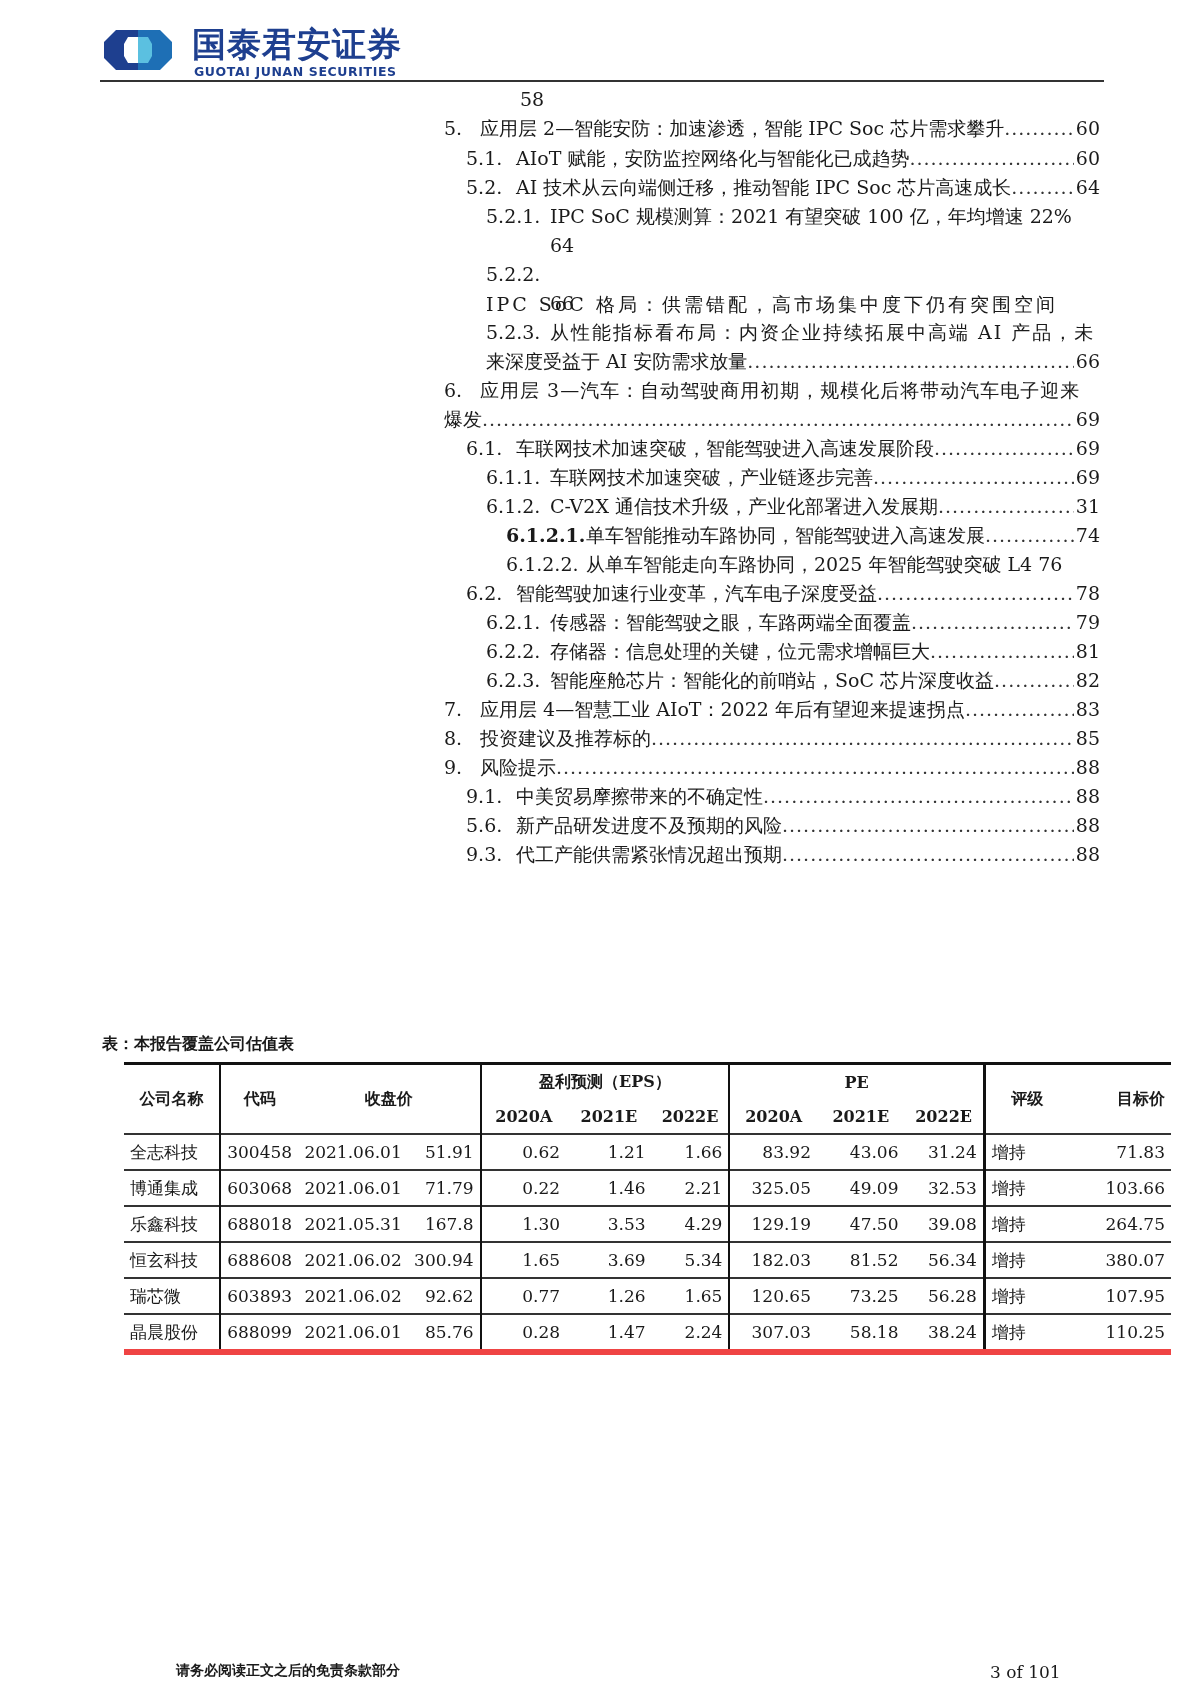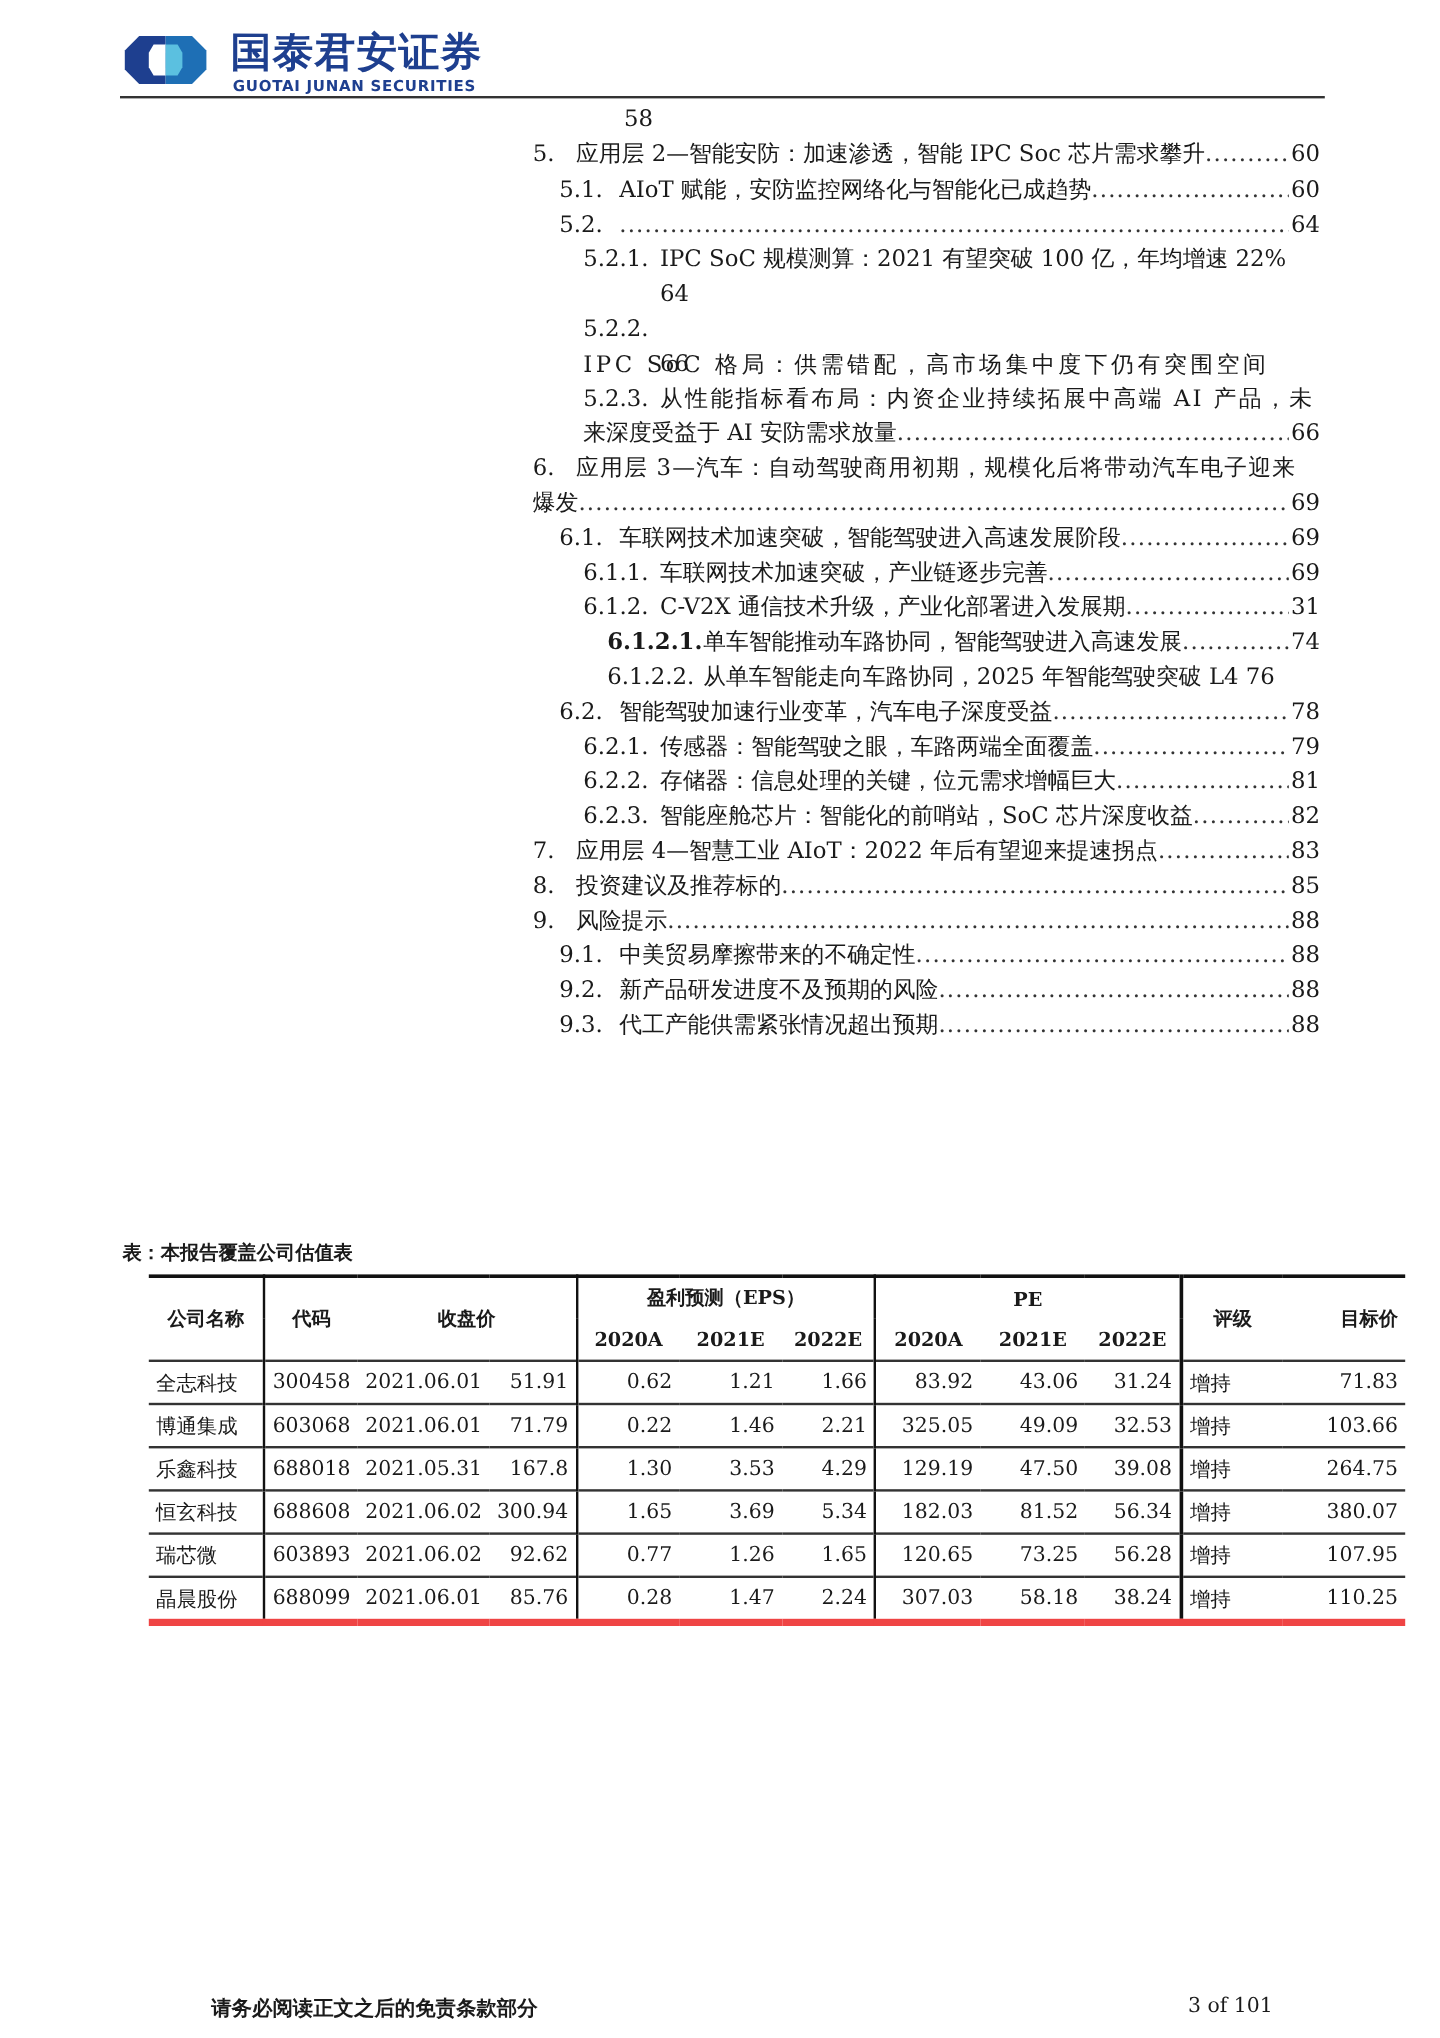--- a/index.html
+++ b/index.html
@@ -47,21 +47,21 @@
   .bottom-rule { border-bottom: 6px solid #ef4444; }
   .vl { border-left: 2px solid #111; }
   .vl-heavy { border-left: 3px solid #111; }
   .row-line td { border-top: 2px solid #333; }
   .num { text-align: right; }
   .ctr { text-align: center; }
   .lft { text-align: left; }
 
   
   .footer-left {
-    position: absolute; left: 176px; top: 1662px; font-size: 17px; font-weight: bold;
+    position: absolute; left: 176px; top: 1662px; font-size: 14px; font-weight: bold;
   }
   .footer-right { position: absolute; left: 990px; top: 1662px; font-size: 17px; }
 </style>
 </head>
 <body>
 
 <div class="header">
   <svg class="logo-mark" viewBox="0 0 72 44">
     <polygon points="14,2 36,2 36,42 14,42 2,30 2,14" fill="#1e3f8f"></polygon>
     <polygon points="36,2 58,2 70,14 70,30 58,42 36,42" fill="#1e6fb5"></polygon>
@@ -88,20 +88,21 @@
 
   <div class="toc-line" style="left:26px; top:59px; width:634px;">
     <span class="toc-num" style="width:50px;">5.1.</span>
     <span class="toc-title">AIoT 赋能，安防监控网络化与智能化已成趋势</span>
     <span class="toc-dots"></span>
     <span class="toc-page">60</span>
   </div>
 
   <div class="toc-line" style="left:26px; top:88px; width:634px;">
     <span class="toc-num" style="width:50px;">5.2.</span>
+    <span class="toc-title">AI 技术从云向端侧迁移，推动智能 IPC Soc 芯片高速成长</span>
     <span class="toc-dots"></span>
     <span class="toc-page">64</span>
   </div>
 
   <div class="toc-line" style="left:46px; top:117px; width:614px;">
     <span class="toc-num" style="width:64px;">5.2.1.</span>
     <span class="toc-title">IPC SoC 规模测算：2021 有望突破 100 亿，年均增速 22%</span>
   </div>
   <div class="toc-line" style="left:110px; top:146px;">
     <span>64</span>
@@ -219,21 +220,21 @@
   </div>
 
   <div class="toc-line" style="left:26px; top:697px; width:634px;">
     <span class="toc-num" style="width:50px;">9.1.</span>
     <span class="toc-title">中美贸易摩擦带来的不确定性</span>
     <span class="toc-dots"></span>
     <span class="toc-page">88</span>
   </div>
 
   <div class="toc-line" style="left:26px; top:726px; width:634px;">
-    <span class="toc-num" style="width:50px;">9.2.</span>
+    <span class="toc-num" style="width:50px;">5.6.</span>
     <span class="toc-title">新产品研发进度不及预期的风险</span>
     <span class="toc-dots"></span>
     <span class="toc-page">88</span>
   </div>
 
   <div class="toc-line" style="left:26px; top:755px; width:634px;">
     <span class="toc-num" style="width:50px;">9.3.</span>
     <span class="toc-title">代工产能供需紧张情况超出预期</span>
     <span class="toc-dots"></span>
     <span class="toc-page">88</span>

